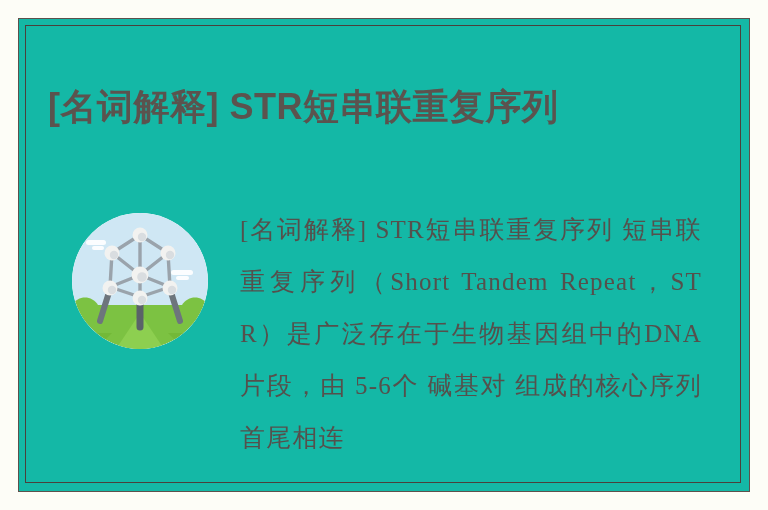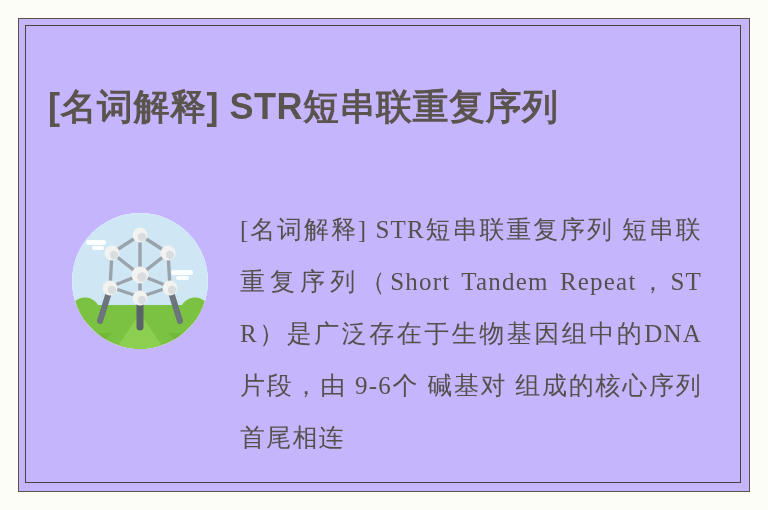--- a/index.html
+++ b/index.html
@@ -15,21 +15,21 @@
   }
 
   
   #article-card {
     position: absolute;
     left: 18px;
     top: 18px;
     width: 732px;
     height: 474px;
     box-sizing: border-box;
-    background: #c4b5fd;
+    background: #14b8a6;
   }
   
   #frame-outer {
     position: absolute;
     left: 0;
     top: 0;
     right: 0;
     bottom: 0;
     border: 1px solid #5d514c;
     box-sizing: border-box;
@@ -187,16 +187,16 @@
             <circle cx="98" cy="75" r="7.5" fill="#f2f2f0"></circle>
             <circle cx="100" cy="77" r="4.2" fill="#d9dde0"></circle>
 
             <circle cx="68" cy="85" r="7.5" fill="#f2f2f0"></circle>
             <circle cx="70" cy="87" r="4.2" fill="#d9dde0"></circle>
           </g>
         </g>
       </svg>
     </div>
 
-    <div id="article-text">[名词解释] STR短串联重复序列 短串联重复序列（Short Tandem Repeat，STR）是广泛存在于生物基因组中的DNA片段，由 9-6个 碱基对 组成的核心序列首尾相连</div>
+    <div id="article-text">[名词解释] STR短串联重复序列 短串联重复序列（Short Tandem Repeat，STR）是广泛存在于生物基因组中的DNA片段，由 5-6个 碱基对 组成的核心序列首尾相连</div>
 
   </div>
 </div>
 
 </body></html>

